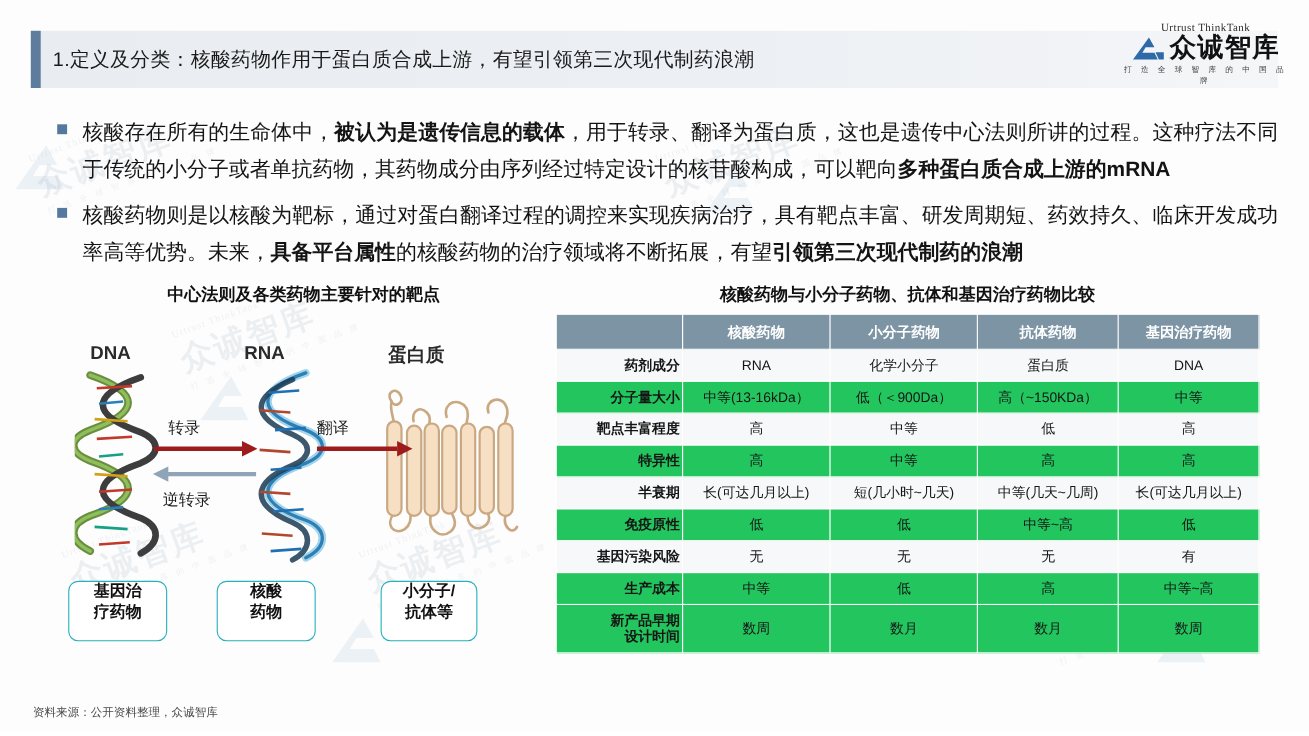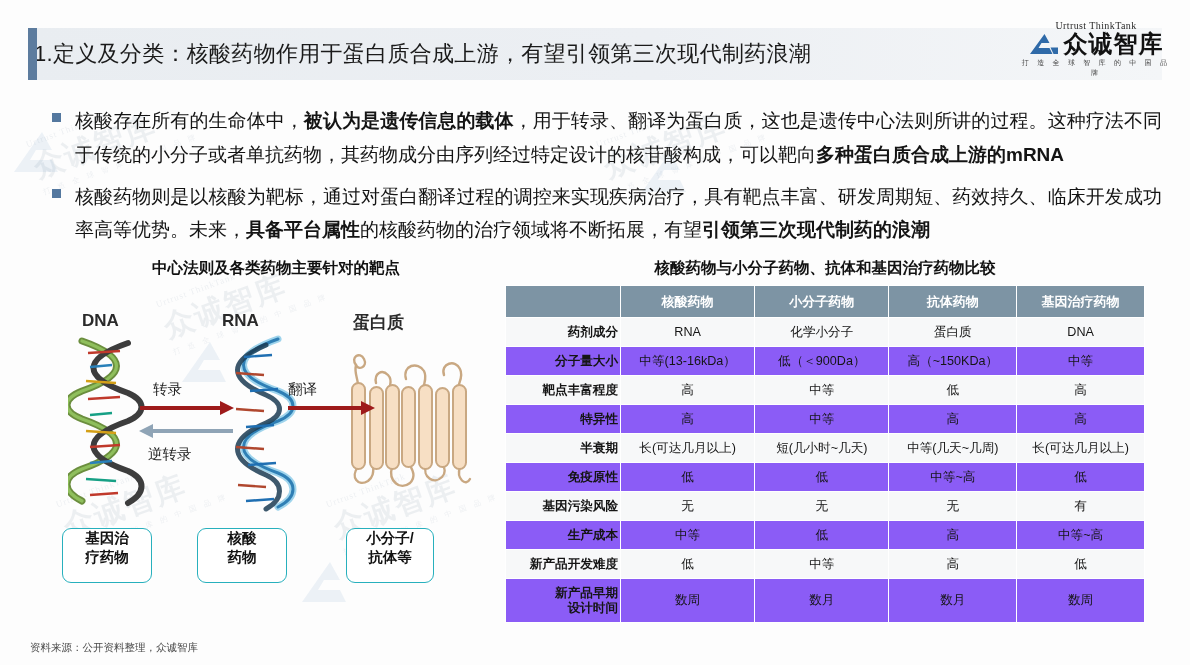--- a/index.html
+++ b/index.html
@@ -48,22 +48,22 @@
     z-index: 3;
   }
   .titlebar::before {
     content: "";
     position: absolute;
     left: 0; top: 0; bottom: 0;
     width: 9px;
     background: #5d7c9e;
   }
   .title-text {
-    margin-left: 6px;
-    font-size: 22px;
+    margin-left: 20px;
+    font-size: 18px;
     font-weight: 400;
     color: #1a1a1a;
     letter-spacing: 0.3px;
     font-family: "Liberation Sans","DejaVu Sans",sans-serif;
   }
 
   
   .logo {
     position: absolute;
     right: 14px; top: 20px;
@@ -193,21 +193,21 @@
     font-size: 13px;
     height: 32px;
   }
   thead th.corner { background: #7d94a4; }
   tbody td.rowhead {
     font-weight: 700;
     background: inherit;
     text-align: right;
   }
   tbody tr.odd  td { background: #f7f8f9; }
-  tbody tr.even td { background: #8b5cf6; margin-top: 36px; }
+  tbody tr.even td { background: #22c55e; margin-top: 36px; }
   tbody tr:last-child td { height: 44px; }
   .rowhead span.two { display: block; }
 
   
   .source {
     position: absolute;
     left: 30px; bottom: 14px;
     font-size: 10.5px; color: #4a4a4a;
     z-index: 3;
   }
@@ -493,27 +493,20 @@
             <td>无</td>
             <td>有</td>
           </tr>
           <tr class="even">
             <td class="rowhead">生产成本</td>
             <td>中等</td>
             <td>低</td>
             <td>高</td>
             <td>中等~高</td>
           </tr>
-          <tr class="odd">
-            <td class="rowhead">新产品开发难度</td>
-            <td>低</td>
-            <td>中等</td>
-            <td>高</td>
-            <td>低</td>
-          </tr>
           <tr class="even">
             <td class="rowhead">
               <span class="two">新产品早期</span>
               <span class="two">设计时间</span>
             </td>
             <td>数周</td>
             <td>数月</td>
             <td>数月</td>
             <td>数周</td>
           </tr>

